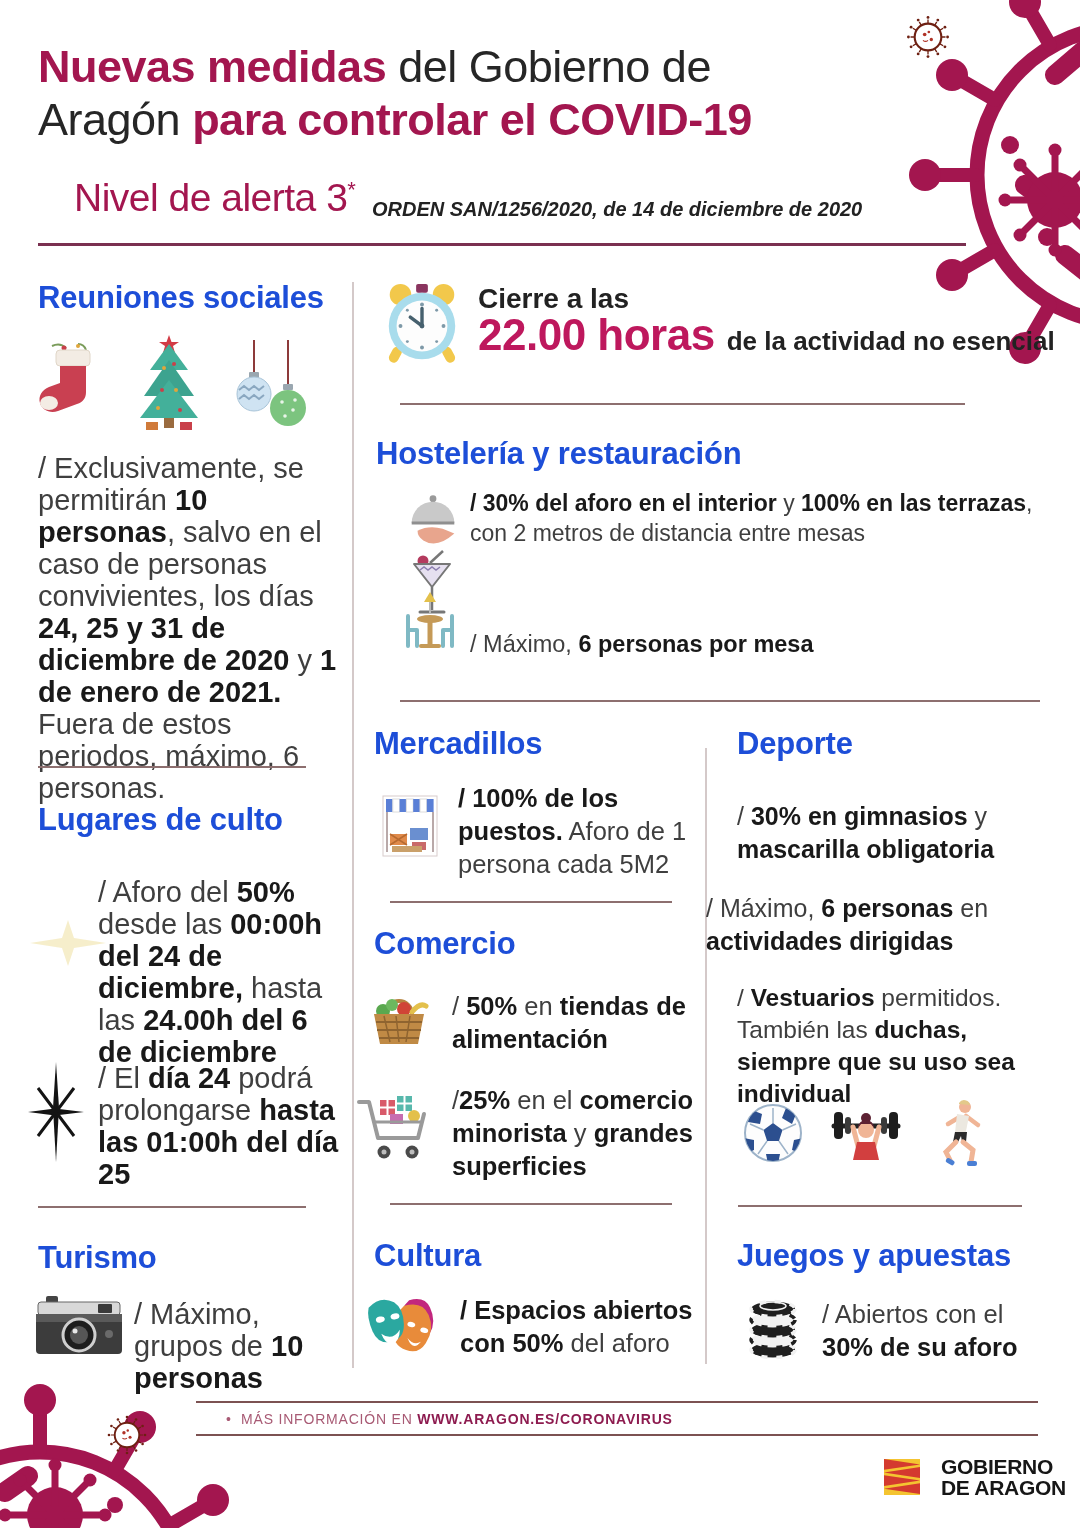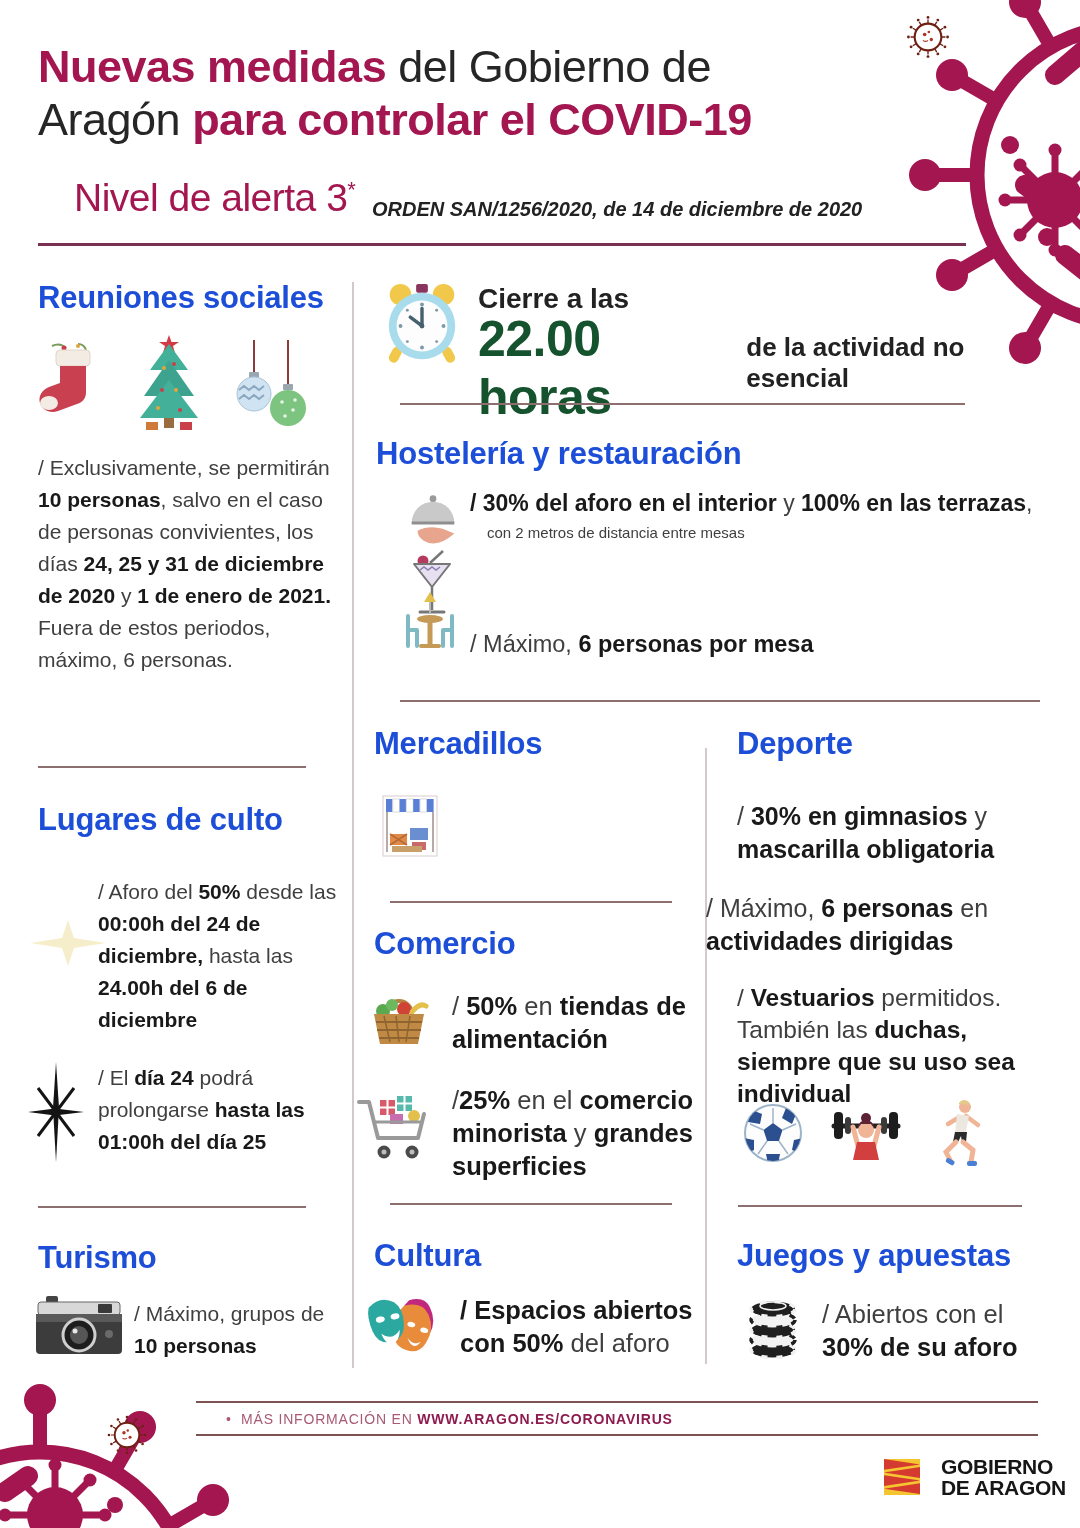--- a/index.html
+++ b/index.html
@@ -4,27 +4,27 @@
 <style>
   html,body{margin:0;padding:0;background:#e9e9e9;}
   .page{position:relative;width:1080px;height:1528px;margin:0 auto;background:#ffffff;
         overflow:hidden;font-family:"Liberation Sans",sans-serif;}
   .abs{position:absolute;}
   .headline{font-size:45px;line-height:53px;font-weight:400;color:#262626;letter-spacing:-.5px;}
   .headline .b{color:#a3164f;font-weight:700;}
   .alert{font-size:39px;color:#a3164f;font-weight:400;letter-spacing:-.5px;margin-left:36px;}
   .order{font-size:20px;font-style:italic;font-weight:700;color:#222;}
   .sec-title{font-size:31px;font-weight:700;color:#1d4ed8;letter-spacing:-.2px;}
-  .rich{font-size:21px;line-height:32px;color:#3f3f3f;}
+  .rich{font-size:29px;line-height:32px;color:#3f3f3f;}
   .rich .b{font-weight:700;color:#191919;}
   .hdiv{height:2px;background:#8d6f6f;}
   .hdiv-dark{height:3px;background:#7a3050;}
   .vdiv{width:2px;background:#d4c9c9;}
   .cierre-pre{font-size:28px;font-weight:700;color:#222;}
-  .cierre-time{font-size:50px;font-weight:700;color:#14532d;letter-spacing:-.5px;}
+  .cierre-time{font-size:44px;font-weight:700;color:#be185d;letter-spacing:-.5px;}
   .cierre-suf{font-size:26px;font-weight:700;color:#222;}
   .footer-info{font-size:14px;letter-spacing:.8px;color:#a85a74;}
   .footer-info .url{font-weight:700;color:#8d1b4f;}
   .logo-text{font-size:21px;line-height:21px;font-weight:700;color:#161616;letter-spacing:-.3px;}
   svg{display:block;}
 </style>
 </head>
 <body>
 
 <div class="page">
@@ -224,21 +224,21 @@
 
   <div class="abs sec-title" style="left:376px;top:436px;">Hostelería y restauración</div>
 
   <svg class="abs" style="left:402px;top:490px;" width="62" height="62" viewBox="0 0 64 64">
     <circle cx="32" cy="9" r="3.5" fill="#9a9a9a"></circle>
     <path d="M10 34 a22 22 0 0 1 44 0 z" fill="#c9c9c9"></path>
     <path d="M10 34 h44" stroke="#8f8f8f" stroke-width="3"></path>
     <path d="M16 42 q12 -6 26 -2 l12 5 q-18 16 -32 7 q-6 -4 -6 -10 z" fill="#e8a58d"></path>
   </svg>
   <div class="abs rich" style="left:470px;top:488px;width:590px;font-size:23px;line-height:30px;"><span class="b">/ 30% del aforo en el interior</span><span> y </span><span class="b">100% en las terrazas</span><span>,</span></div>
-  <div class="abs rich" style="left:487px;top:518px;width:590px;font-size:15px;line-height:30px;"><span>con 2 metros de distancia entre mesas</span></div>
+  <div class="abs rich" style="left:470px;top:518px;width:590px;font-size:23px;line-height:30px;"><span>con 2 metros de distancia entre mesas</span></div>
 
   <svg class="abs" style="left:408px;top:550px;" width="48" height="76" viewBox="0 0 48 76">
     <circle cx="15" cy="11" r="5.5" fill="#b43a5e"></circle>
     <path d="M22 13 L35 1" stroke="#777" stroke-width="2.5"></path>
     <path d="M6 14 H42 L24 37 Z" fill="#e6e0f0" stroke="#777" stroke-width="2" stroke-linejoin="round"></path>
     <path d="M12 20 l4 -3 4 3 4 -3 4 3 4 -3" stroke="#8d7fb0" stroke-width="1.5" fill="none"></path>
     <path d="M24 37 V60" stroke="#777" stroke-width="2.5"></path>
     <path d="M12 62 H36" stroke="#777" stroke-width="3" stroke-linecap="round"></path>
   </svg>
 
@@ -268,20 +268,21 @@
         <rect x="38" y="5" width="6.8" height="13" fill="#fff" stroke="#dcdcdc"></rect>
       <rect x="44.8" y="5" width="6.8" height="13" fill="#5a7fd6"></rect>
     </g>
     <path d="M5 18 V58 M51 18 V58" stroke="#b9a9a9" stroke-width="2"></path>
     <rect x="8" y="40" width="17" height="11" fill="#e08a4a"></rect>
     <path d="M8 40 L25 51 M25 40 L8 51" stroke="#b76a30" stroke-width="1.5"></path>
     <rect x="28" y="34" width="18" height="12" fill="#6a8fd0"></rect>
     <rect x="30" y="48" width="14" height="8" fill="#c96a6a"></rect>
     <rect x="10" y="52" width="30" height="6" fill="#caa06a"></rect>
   </svg>
+  <div class="abs rich" style="left:458px;top:782px;width:240px;font-size:25.5px;line-height:33px;"><span class="b">/ </span><span class="b">100% de los puestos.</span><span> Aforo de 1 persona cada 5M2</span></div>
 
   <div class="abs hdiv" style="left:390px;top:901px;width:282px;"></div>
 
   <div class="abs sec-title" style="left:374px;top:926px;">Comercio</div>
 
   <svg class="abs" style="left:368px;top:988px;" width="62" height="60" viewBox="0 0 62 60">
     <path d="M18 26 a13 13 0 0 1 26 0" stroke="#b5833f" stroke-width="4" fill="none"></path>
     <circle cx="15" cy="23" r="7" fill="#5aa84f"></circle>
       <circle cx="24" cy="17" r="6" fill="#6cb85f"></circle>
     <circle cx="36" cy="21" r="7" fill="#d04436"></circle>

